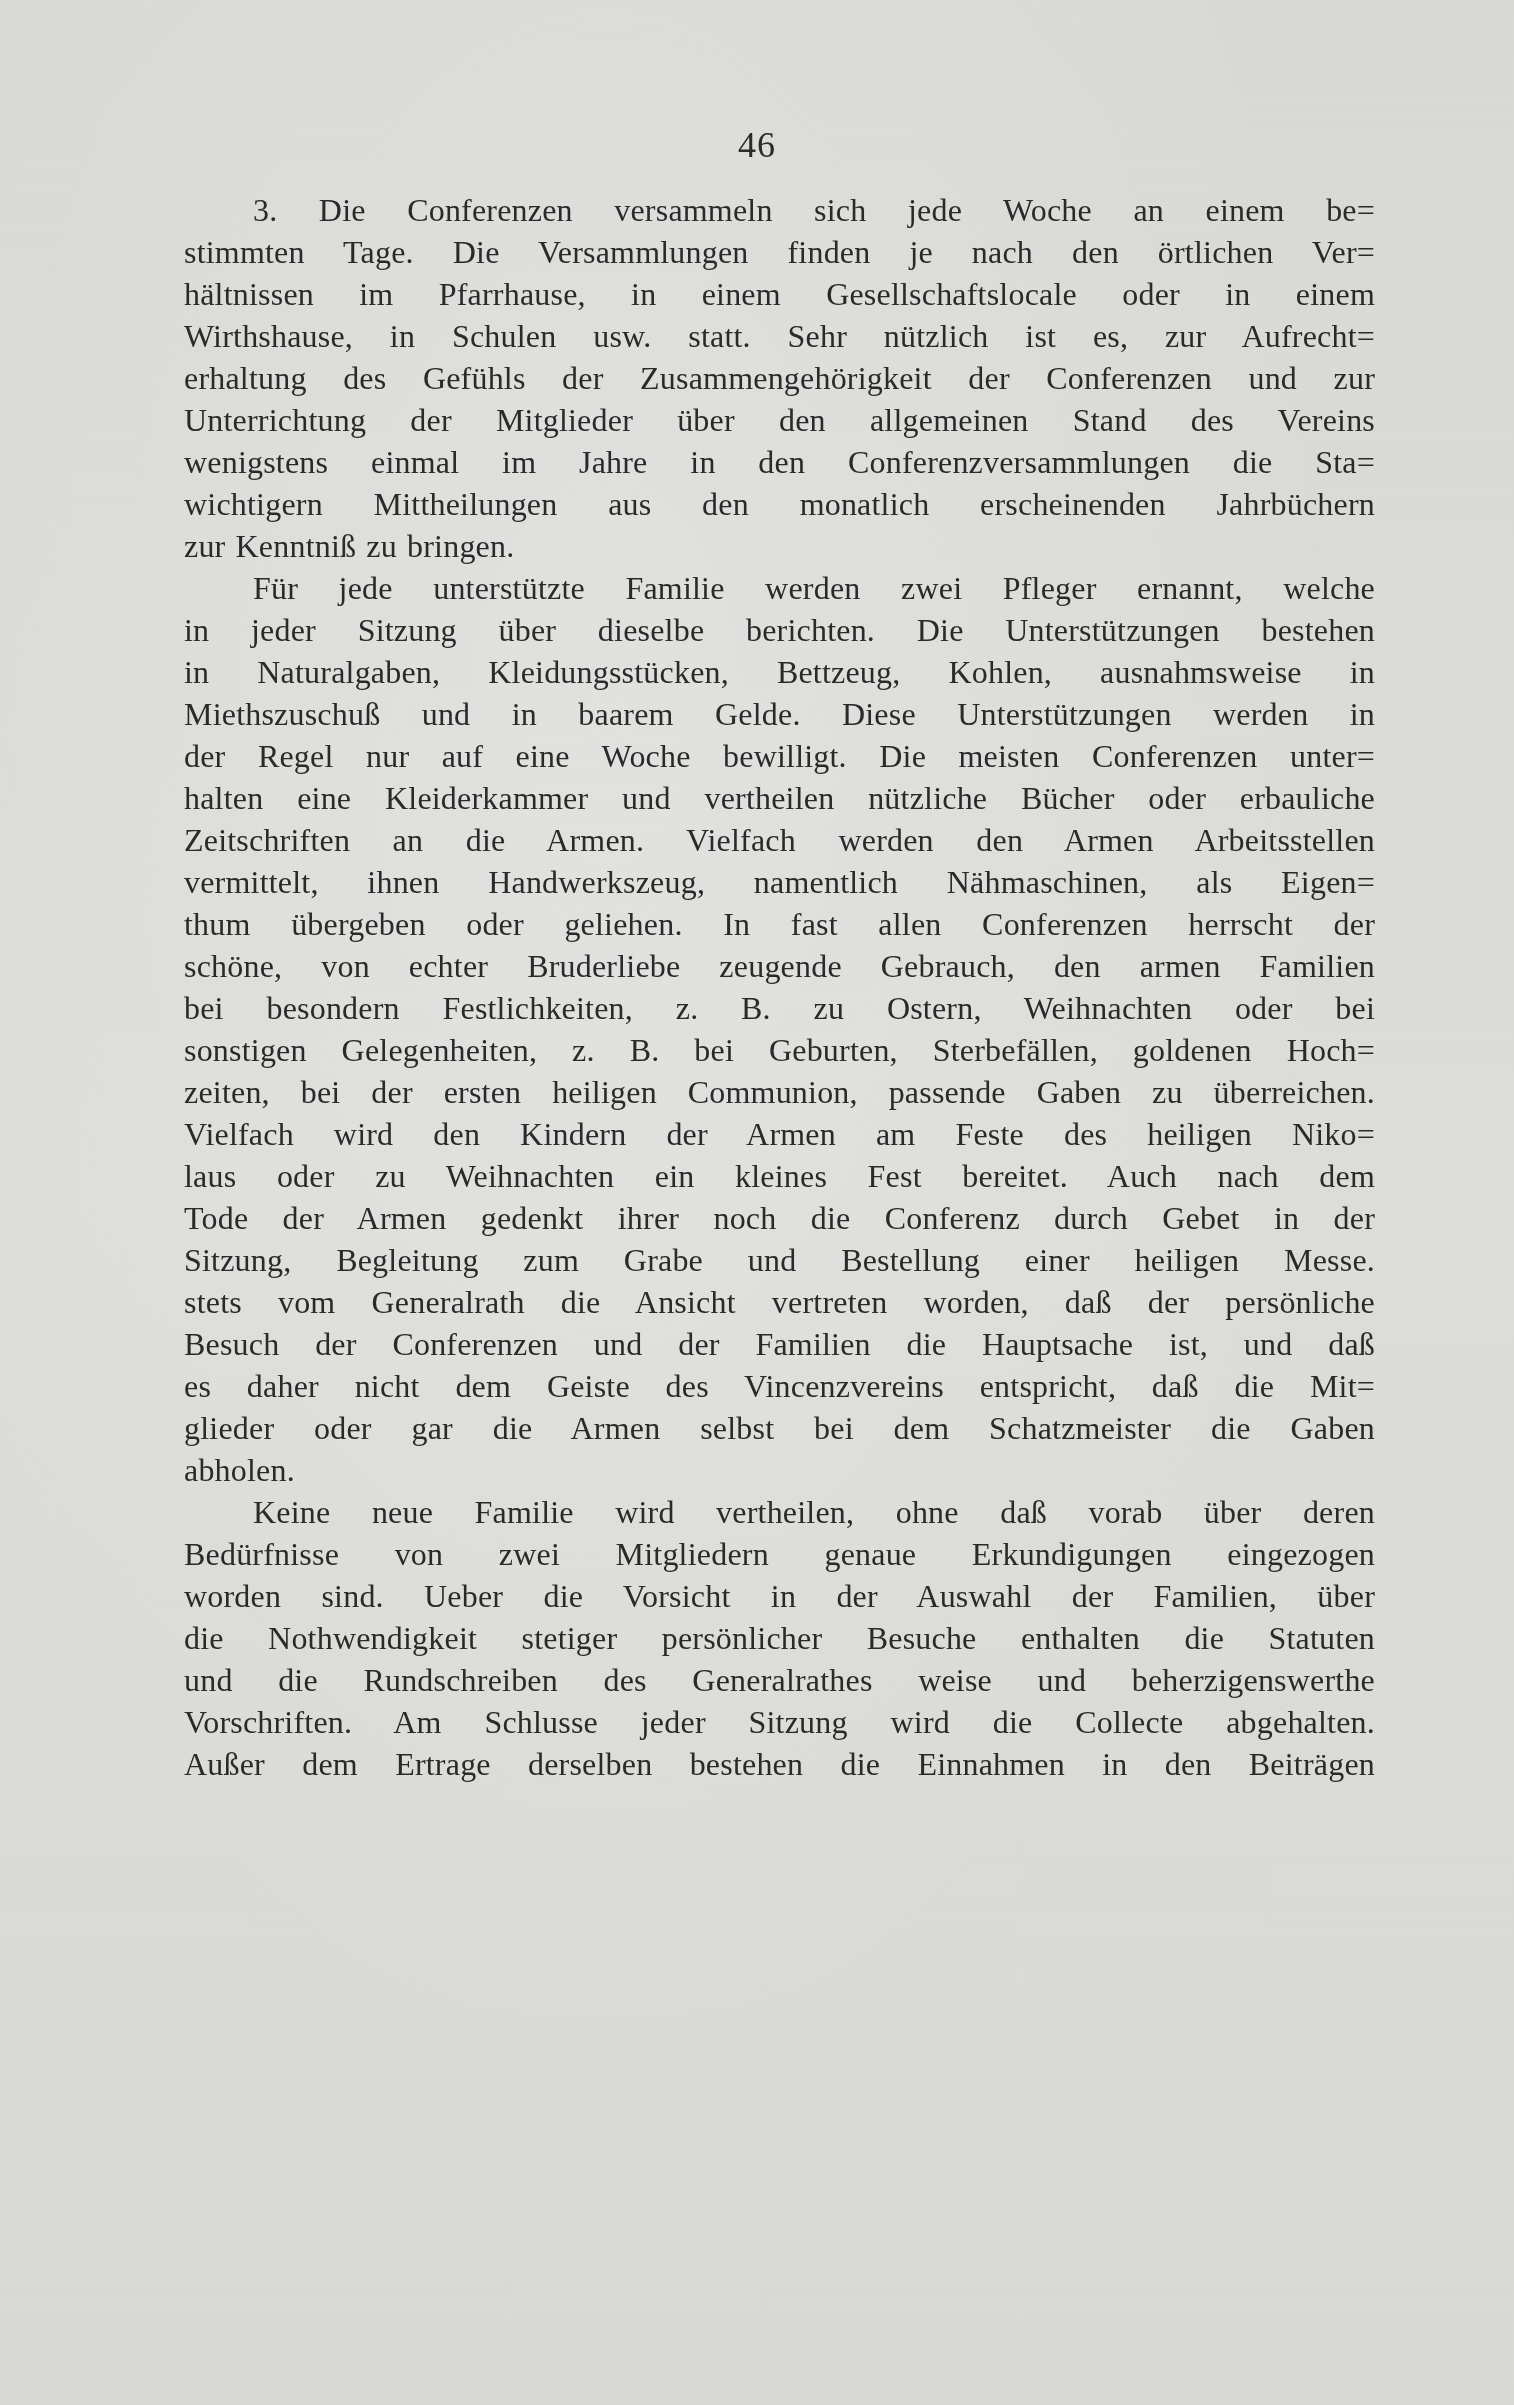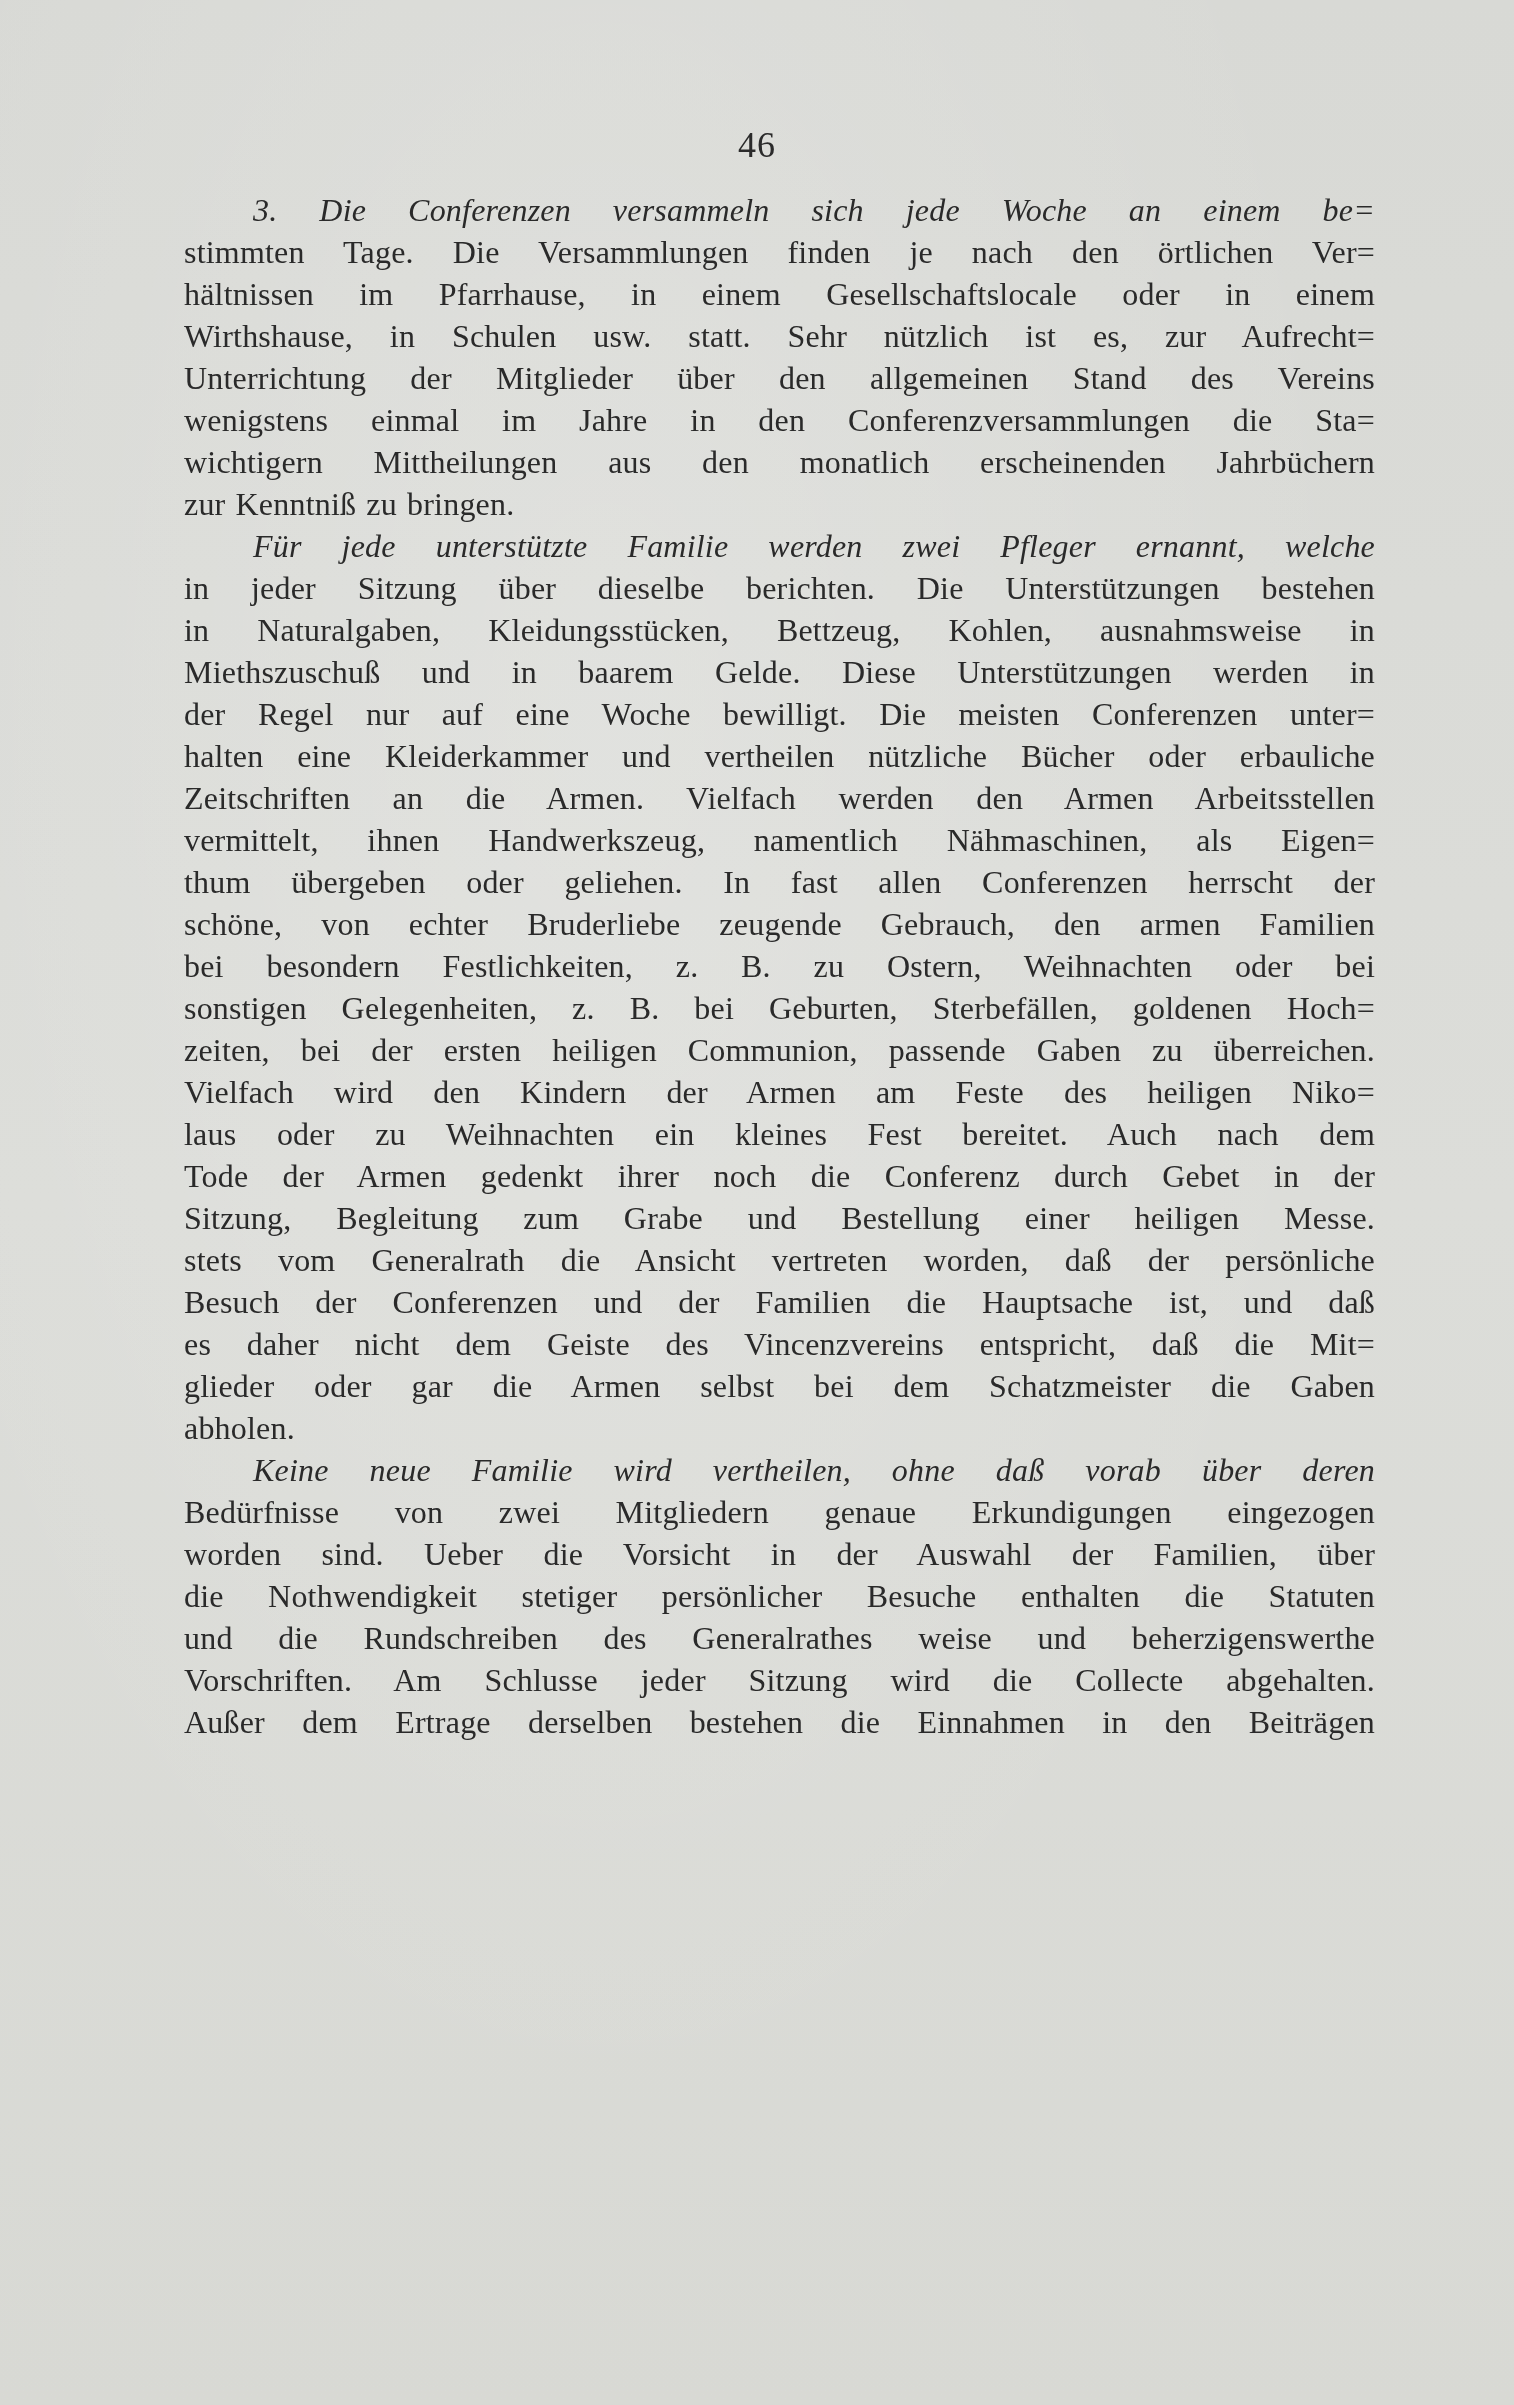--- a/index.html
+++ b/index.html
@@ -47,41 +47,41 @@
       font-size: 32px;
       white-space: nowrap;
       text-align: justify;
       text-align-last: justify;
       letter-spacing: 0.2px;
       word-spacing: 1.9px;
       color: #2a2a2a;
     }
     .line.indent {
       padding-left: 69px;
-      font-style: italic;
     }
     .line.last {
       text-align-last: left;
       font-family: Liberation Serif, serif;
     }
   </style>
 </head>
 <body>
 
 <div class="page">
 
   <div class="page-number">46</div>
 
   <div class="text-block">
 
     <div>
       <span class="line indent">3. Die Conferenzen versammeln sich jede Woche an einem be=</span>
       <span class="line">stimmten Tage. Die Versammlungen finden je nach den örtlichen Ver=</span>
       <span class="line">hältnissen im Pfarrhause, in einem Gesellschaftslocale oder in einem</span>
       <span class="line">Wirthshause, in Schulen usw. statt. Sehr nützlich ist es, zur Aufrecht=</span>
+      <span class="line">erhaltung des Gefühls der Zusammengehörigkeit der Conferenzen und zur</span>
       <span class="line">Unterrichtung der Mitglieder über den allgemeinen Stand des Vereins</span>
       <span class="line">wenigstens einmal im Jahre in den Conferenzversammlungen die Sta=</span>
       <span class="line">wichtigern Mittheilungen aus den monatlich erscheinenden Jahrbüchern</span>
       <span class="line last">zur Kenntniß zu bringen.</span>
     </div>
 
     <div>
       <span class="line indent">Für jede unterstützte Familie werden zwei Pfleger ernannt, welche</span>
       <span class="line">in jeder Sitzung über dieselbe berichten. Die Unterstützungen bestehen</span>
       <span class="line">in Naturalgaben, Kleidungsstücken, Bettzeug, Kohlen, ausnahmsweise in</span>

